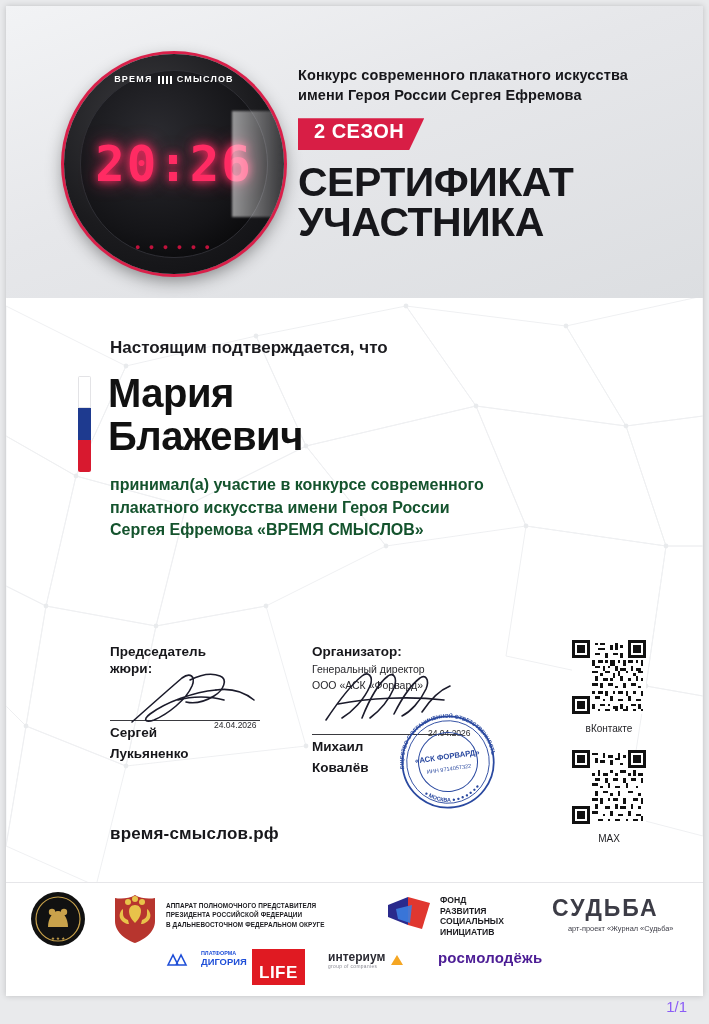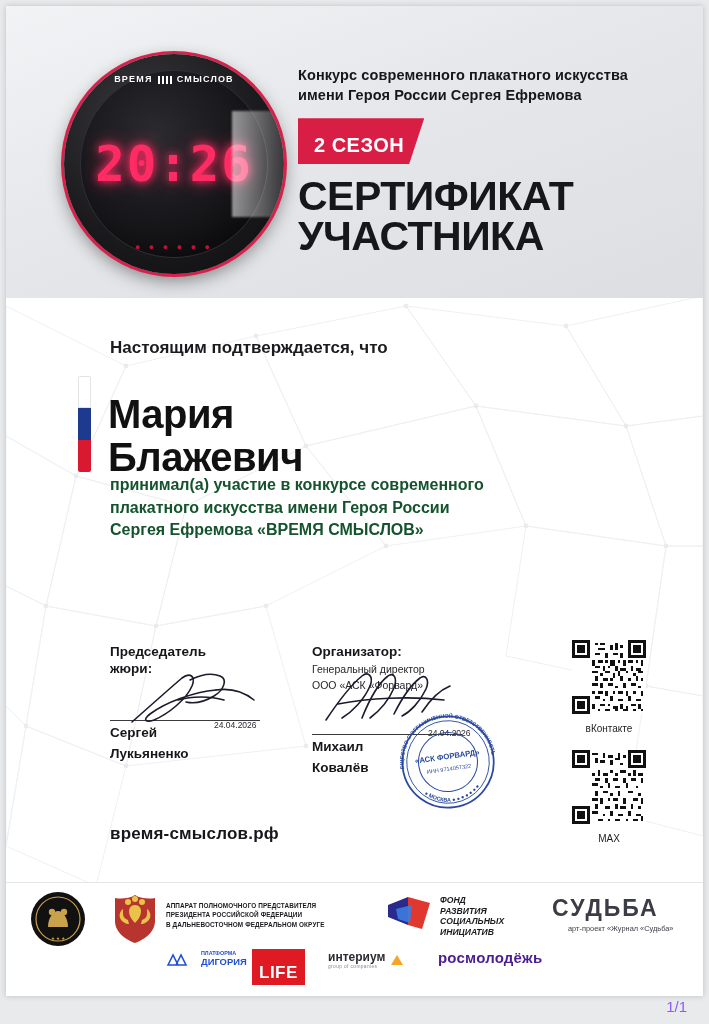--- a/index.html
+++ b/index.html
@@ -69,21 +69,21 @@
   }
   
   .head-block{position:absolute;left:292px;top:60px;right:22px;}
   .contest-line{
     font-size:14.5px;font-weight:bold;color:#17171b;line-height:1.35;
     letter-spacing:.1px;
   }
   .season{
     display:inline-block;margin-top:13px;
     background:#d81e45;color:#fff;font-weight:bold;font-size:20px;
-    padding:16px 20px 7px 16px;letter-spacing:.5px;
+    padding:2px 20px 7px 16px;letter-spacing:.5px;
     clip-path:polygon(0 0,100% 0,88% 100%,0% 100%);
   }
   .cert-title{
     margin-top:12px;
     font-size:41px;font-weight:bold;color:#17171b;line-height:.98;
     letter-spacing:-.5px;
   }
   .cert-title .l2{display:block;}
   .intro{
     position:absolute;left:104px;top:332px;
@@ -91,21 +91,21 @@
   }
   .flag{
     position:absolute;left:72px;top:370px;width:13px;height:96px;
     display:flex;flex-direction:column;overflow:hidden;border-radius:2px;
   }
   .flag i{display:block;flex:1;}
   .flag .w{background:#ffffff;box-shadow:inset 0 0 0 1px #e3e3e6;}
   .flag .b{background:#1e3a8f;}
   .flag .r{background:#d8192f;}
   .name{
-    position:absolute;left:102px;top:387px;
+    position:absolute;left:102px;top:366px;
     font-size:40px;font-weight:bold;color:#111;line-height:1.07;
     letter-spacing:-.5px;
   }
   .desc{
     position:absolute;left:104px;top:468px;width:560px;
     font-size:16px;font-weight:bold;color:#14532d;line-height:1.42;
   }
   
   .sig{position:absolute;}
   .sig-role{font-size:13.5px;font-weight:bold;color:#17171b;line-height:1.25;}
@@ -126,21 +126,21 @@
   .site{
     position:absolute;left:104px;top:818px;
     font-size:17px;font-weight:bold;color:#17171b;letter-spacing:.2px;
   }
   
   .footer{
     position:absolute;left:0;right:0;top:876px;height:114px;
     border-top:1px solid #e6e6e9;background:#fff;
   }
   .f-text{font-size:6.4px;font-weight:bold;color:#1b1b1f;line-height:1.45;letter-spacing:.1px;}
-  .f-text2{font-size:8.6px;font-weight:bold;color:#1b1b1f;line-height:1.25;font-style:italic;}
+  .f-text2{font-size:8.6px;font-weight:bold;color:#1b1b1f;line-height:1.25;}
   .pager{
     position:absolute;right:22px;top:998px;
     font-size:15px;color:#8b5cf6;
   }
 </style>
 </head>
 <body>
 
 <div class="page">
 

